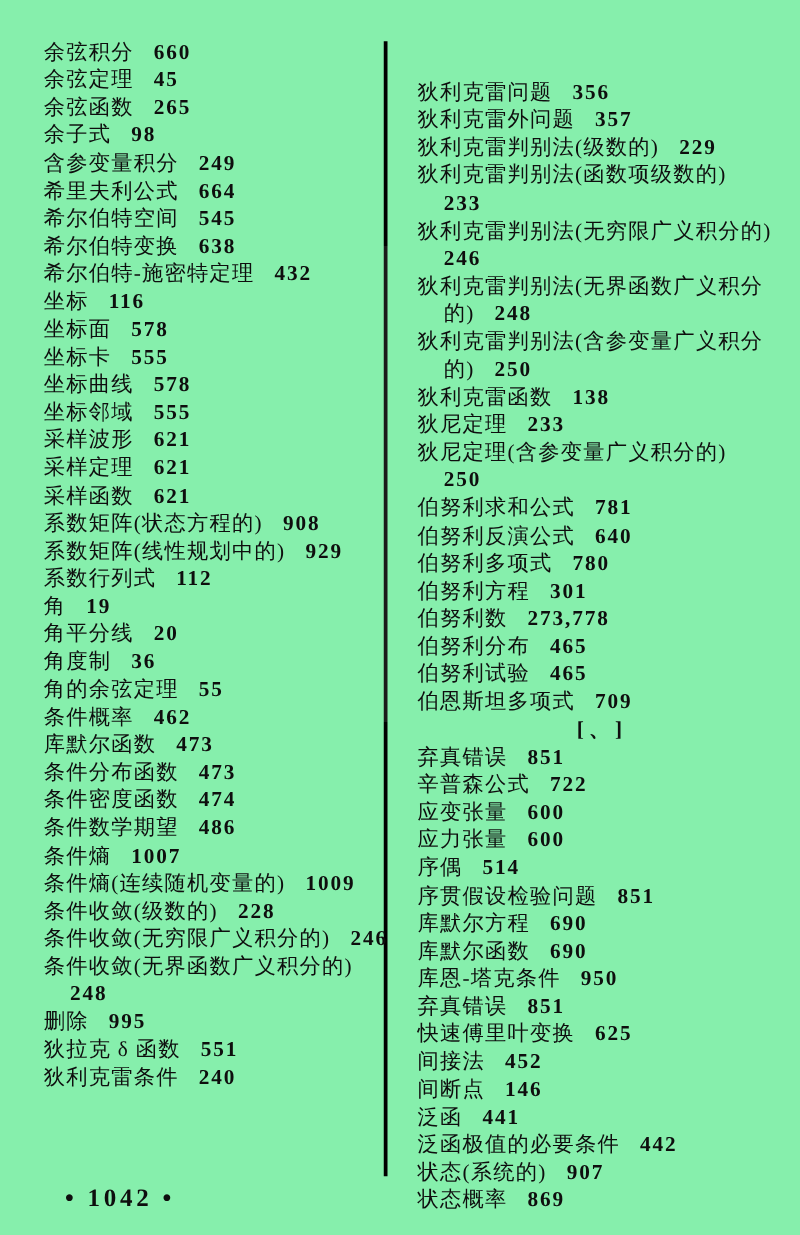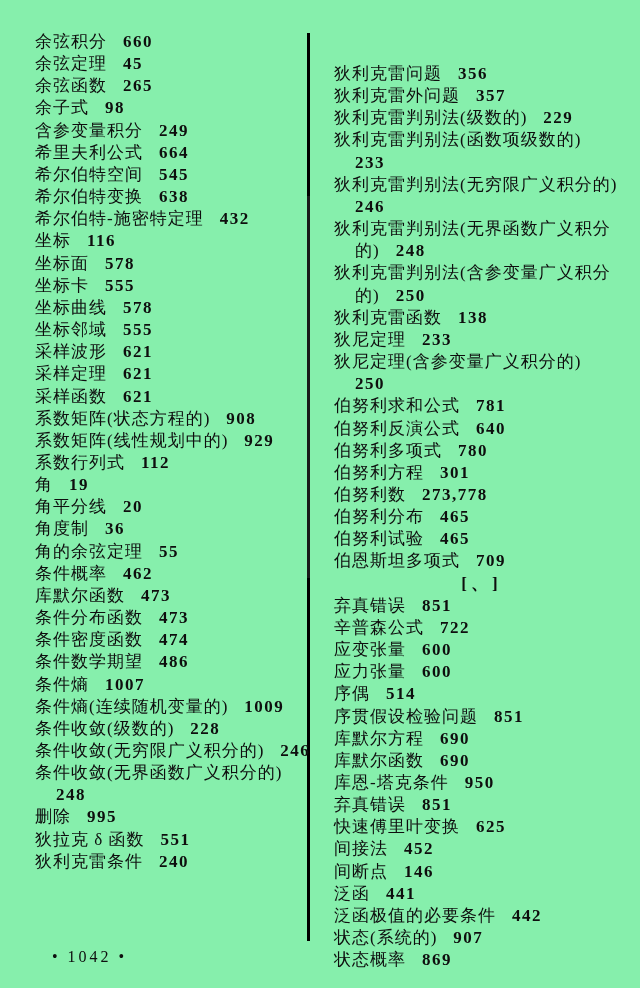--- a/index.html
+++ b/index.html
@@ -48,22 +48,22 @@
   .cont .term:empty + .pg { margin-left: 0; }
   .section {
     text-align: center;
     letter-spacing: 4px;
     font-weight: bold;
   }
   .folio {
     position: absolute;
     left: 52px;
     top: 948px;
-    font-size: 16px;
-    font-weight: normal;
+    font-size: 20px;
+    font-weight: bold;
     letter-spacing: 3px;
   }
 </style>
 </head>
 <body>
 
 <div class="page">
   <div class="divider"></div>
   <div class="col col-left">
       <div class="line">

